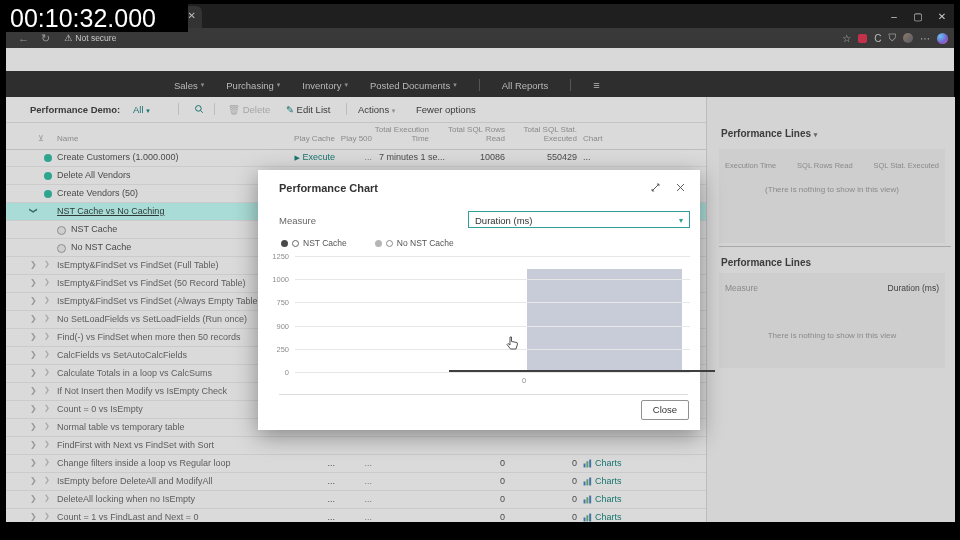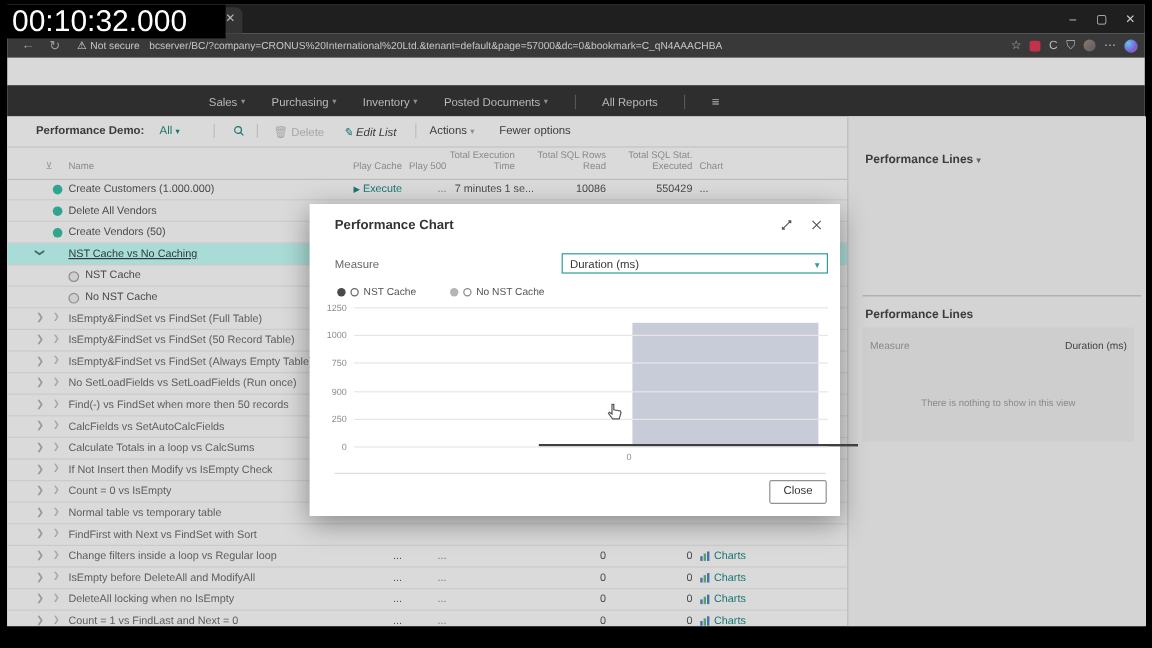--- a/index.html
+++ b/index.html
@@ -120,21 +120,20 @@
     </div>
   </div>
 
   <div class="urlbar">
     <span class="nav-ic">←</span>
     <span class="nav-ic">↻</span>
     <span class="sec">
       <span class="warn">⚠</span>
       <span>Not secure</span>
     </span>
-    <span class="url">bcserver/BC/?company=CRONUS%20International%20Ltd.&amp;tenant=default&amp;page=57000&amp;dc=0&amp;bookmark=C_qN4AAACHBA</span>
   </div>
   <div class="urlicons">
     <span class="gl">☆</span>
     <span class="ext-red"></span>
     <span class="gl">C</span>
     <span class="gl">⛉</span>
     <span class="avatar-s"></span>
     <span class="gl">⋯</span>
     <span class="copilot"></span>
   </div>
@@ -172,21 +171,21 @@
     <div class="toolbar">
       <span class="item" style="left:24px;font-weight:700;color:#3a3a3a;">Performance Demo:</span>
       <span class="item tl" style="left:127px;"><span>All</span> <span class="chev" style="color:#17756f;">▾</span></span>
       <span class="tb-sep" style="left:172px;"></span>
       <svg class="item" style="left:188px;top:7px;" width="10" height="10" viewBox="0 0 16 16">
           <circle cx="7" cy="7" r="4.5" fill="none" stroke="#17756f" stroke-width="1.6"></circle>
           <line x1="10.5" y1="10.5" x2="14" y2="14" stroke="#17756f" stroke-width="1.6"></line>
         </svg>
       <span class="tb-sep" style="left:208px;"></span>
       <span class="item grayed" style="left:222px;">🗑 <span>Delete</span></span>
-      <span class="item" style="left:280px;color:#3a3a3a;font-style:italic;"><span style="color:#17756f;">✎</span> <span>Edit List</span></span>
+      <span class="item" style="left:280px;color:#3a3a3a;"><span style="color:#17756f;">✎</span> <span>Edit List</span></span>
       <span class="tb-sep" style="left:340px;"></span>
       <span class="item" style="left:352px;color:#3a3a3a;"><span>Actions</span> <span class="chev">▾</span></span>
       <span class="item" style="left:410px;color:#3a3a3a;">Fewer options</span>
       <div class="tb-right" style="right:-180px;">
         <svg width="11" height="11" viewBox="0 0 16 16">
             <path d="M2 13 L7 8 M7 3 L13 3 L13 9 M13 3 L6 10" fill="none" stroke="#17756f" stroke-width="1.5"></path>
           </svg>
         <svg width="11" height="11" viewBox="0 0 16 16">
             <path d="M2 3 L14 3 L9.5 8.5 L9.5 13 L6.5 13 L6.5 8.5 Z" fill="none" stroke="#17756f" stroke-width="1.4"></path>
           </svg>
@@ -540,20 +539,28 @@
               <rect x="6" y="4" width="3.5" height="11" fill="#5a9e6f"></rect>
               <rect x="11" y="1" width="3.5" height="14" fill="#4472a8"></rect>
             </svg>
       <span class="chtxt">Charts</span>
     </span>
   </div>
       </div>
 
     <div class="fact">
       <div class="fp-title" style="top:31px;"><span>Performance Lines</span> <span class="chev" style="color:#666;">▾</span></div>
+      <div class="fcard" style="top:52px;height:94px;">
+        <div class="fcols">
+          <span>Execution Time</span>
+          <span>SQL Rows Read</span>
+          <span>SQL Stat. Executed</span>
+        </div>
+        <div class="fempty">(There is nothing to show in this view)</div>
+      </div>
       <div class="fdiv" style="top:149px;"></div>
       <div class="fp-title" style="top:160px;">Performance Lines</div>
       <div class="fcard" style="top:176px;height:95px;">
         <div class="mrow">
           <span class="ml">Measure</span>
           <span class="mv">Duration (ms)</span>
         </div>
         <div class="fempty" style="top:58px;">There is nothing to show in this view</div>
       </div>
     </div>

